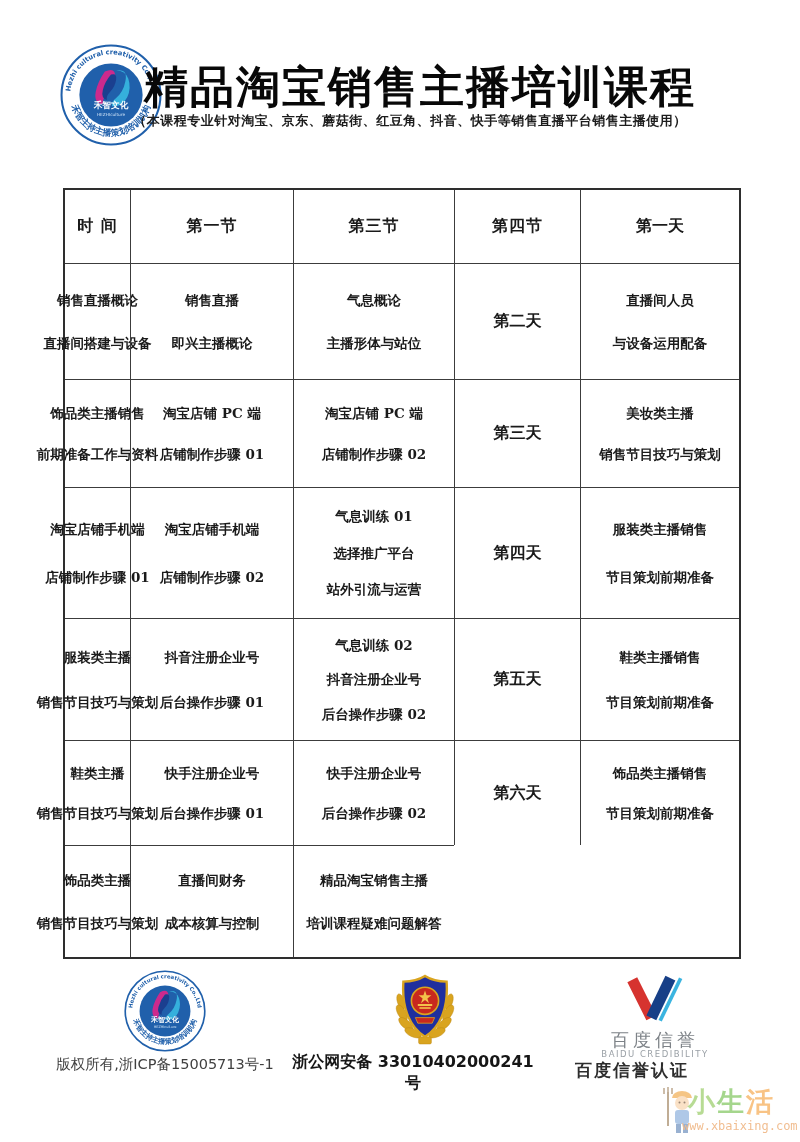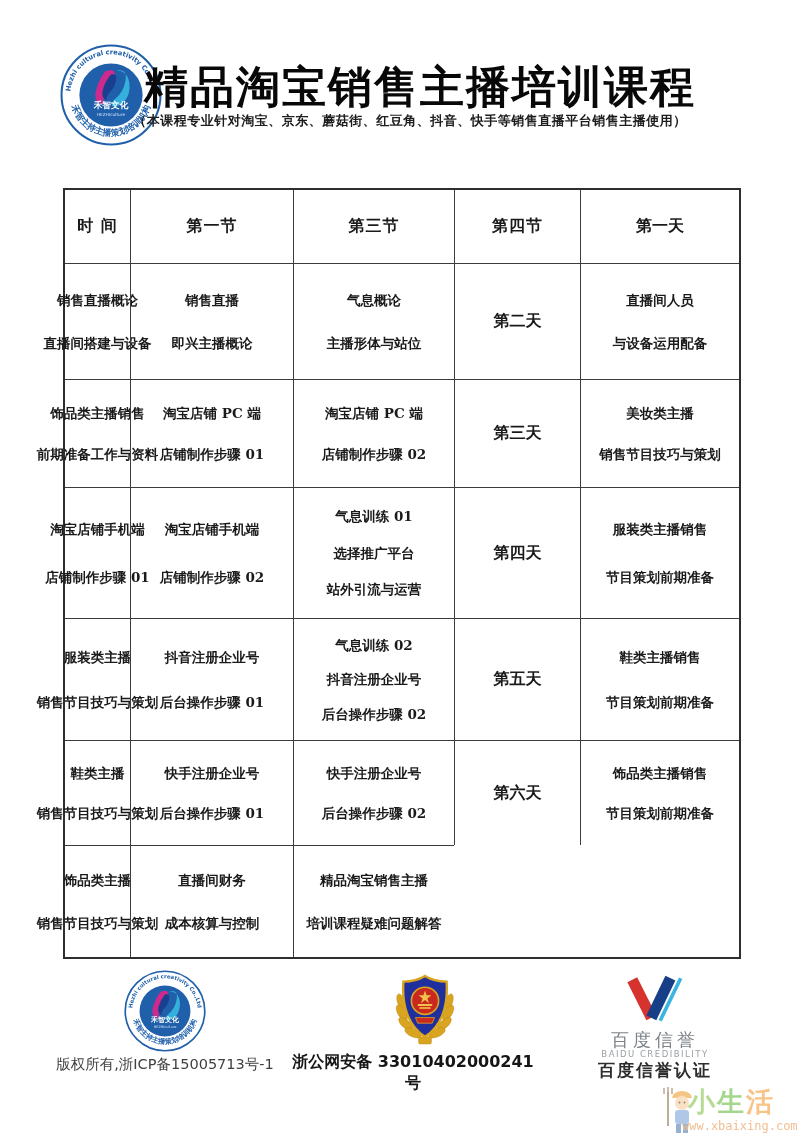--- a/index.html
+++ b/index.html
@@ -35,21 +35,21 @@
   .police-text { position:absolute; left:288px; top:1052px; width:250px; text-align:center;
     font-size:16px; font-weight:bold; color:#161616;
     font-family:"DejaVu Sans","Liberation Sans",sans-serif; }
   .baidu-logo { position:absolute; left:622px; top:972px; width:66px; height:52px; }
   .baidu-cn { position:absolute; left:575px; top:1028px; width:160px; text-align:center;
     font-size:18px; color:#7d8287; letter-spacing:4px;
     font-family:"DejaVu Sans","Liberation Sans",sans-serif; }
   .baidu-en { position:absolute; left:575px; top:1049px; width:160px; text-align:center;
     font-size:8.5px; color:#9aa0a6; letter-spacing:1.5px;
     font-family:"DejaVu Sans","Liberation Sans",sans-serif; }
-  .baidu-cert { position:absolute; left:575px; top:1059px; width:160px; text-align:center;
+  .baidu-cert { position:absolute; left:575px; top:1059px; width:160px; 
     font-size:17px; font-weight:bold; color:#2d2d2d; letter-spacing:2px;
     font-family:"DejaVu Sans","Liberation Sans",sans-serif; }
 
   
   .wm { position:absolute; left:662px; top:1084px; width:135px; height:56px; opacity:0.62;
     font-family:"DejaVu Sans","Liberation Sans",sans-serif; }
   .wm-mascot { position:absolute; left:0; top:2px; width:34px; height:50px; }
   .wm-title { position:absolute; left:26px; top:0; font-size:27px; font-weight:bold; letter-spacing:2px; }
   .wm-title .c0 { color:#8cc653; }
   .wm-title .c1 { color:#6fbe48; }

